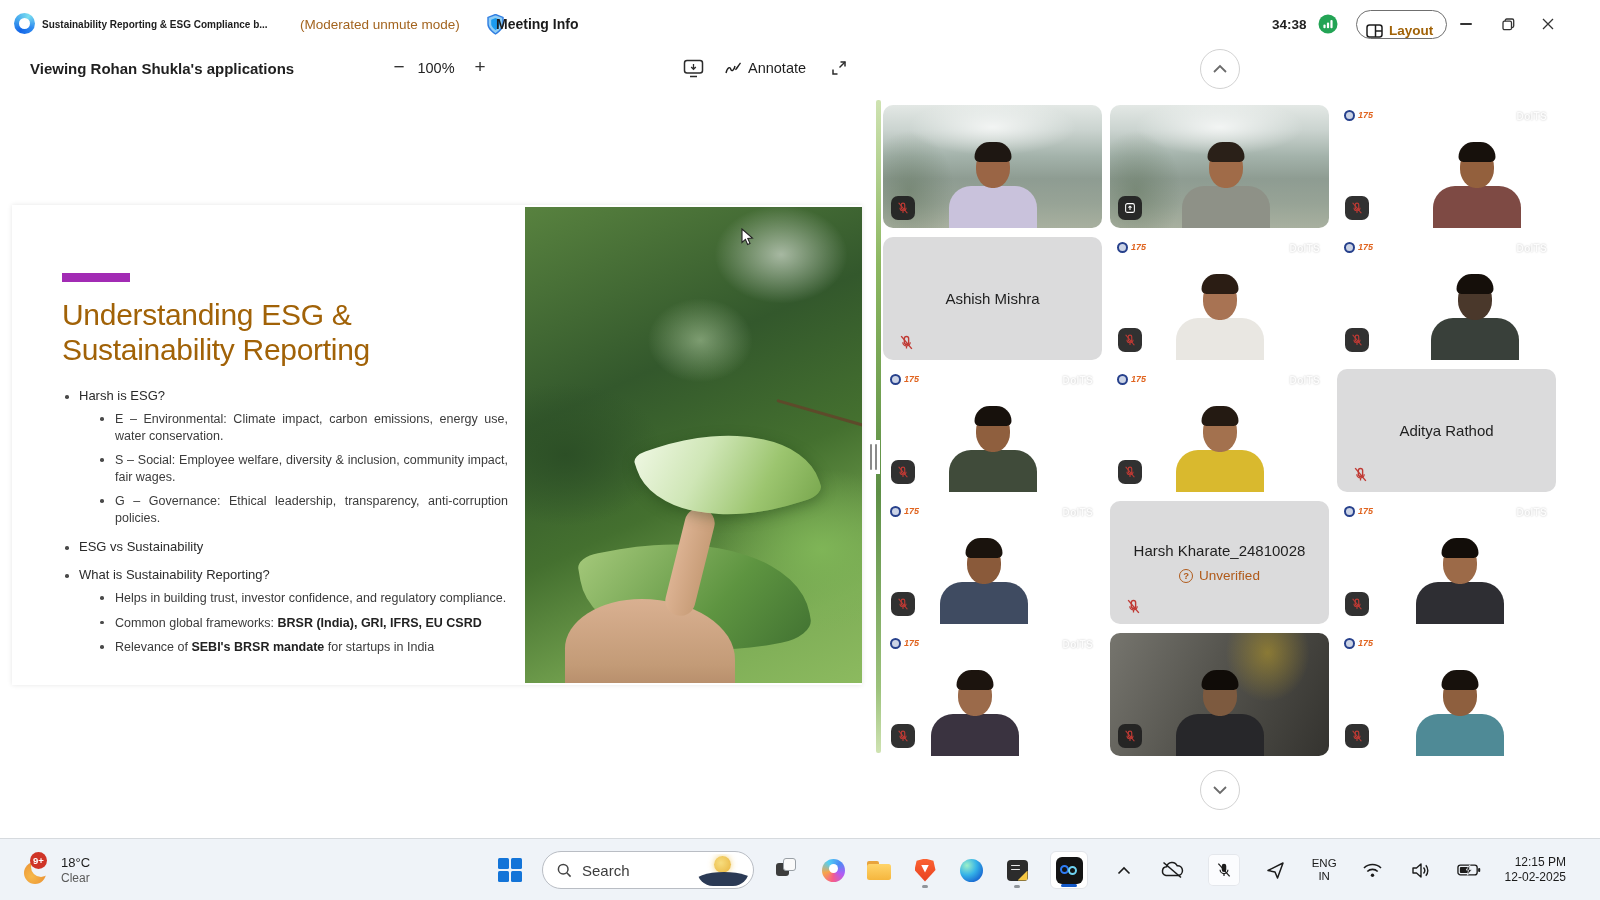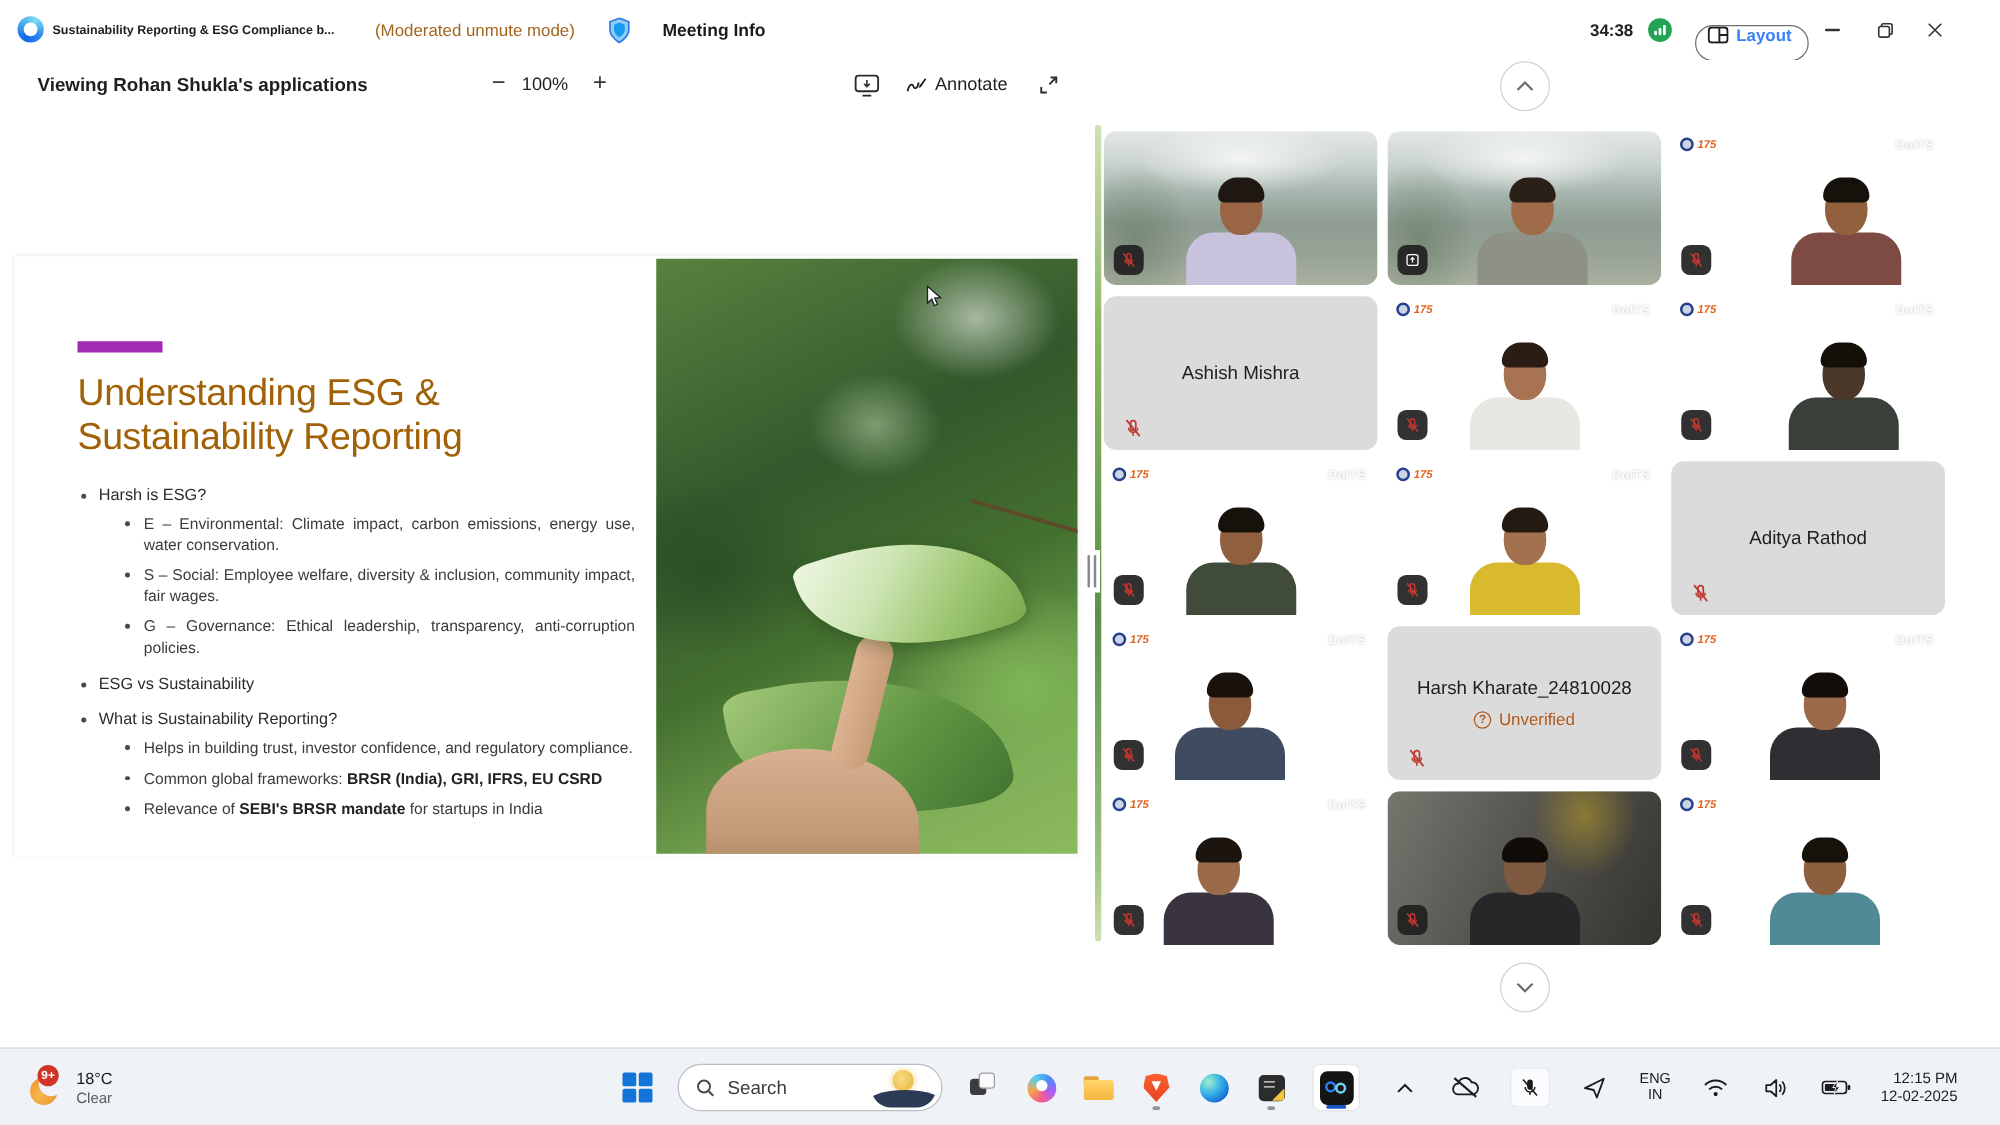--- a/index.html
+++ b/index.html
@@ -7,24 +7,24 @@
   .app{position:relative;width:1600px;height:900px;background:#ffffff;overflow:hidden;}
 
   
   .titlebar{position:absolute;left:0;top:0;width:1600px;height:48px;background:#fff;display:flex;align-items:center;}
   .wx-logo{position:absolute;left:14px;top:13px;width:21px;height:21px;border-radius:50%;
     background:conic-gradient(from 210deg,#1466e8,#46a8ee,#7adef0,#2f8bf0,#1466e8);}
   .wx-logo::after{content:"";position:absolute;left:5px;top:5px;width:11px;height:11px;border-radius:50%;background:#fff;}
   .meet-title{position:absolute;left:42px;top:0;height:48px;display:flex;align-items:center;font-size:10px;font-weight:700;color:#1d1d1d;}
   .mode-note{position:absolute;left:300px;top:0;height:48px;display:flex;align-items:center;font-size:13.5px;color:#a3641f;}
   .shield{position:absolute;left:487px;top:14px;width:17px;height:21px;}
-  .meeting-info{position:absolute;left:530px;top:0;height:48px;display:flex;align-items:center;font-size:14px;font-weight:600;color:#1c1c1c;}
+  .meeting-info{position:absolute;left:496px;top:0;height:48px;display:flex;align-items:center;font-size:14px;font-weight:600;color:#1c1c1c;}
   .timer{position:absolute;left:1272px;top:0;height:48px;display:flex;align-items:center;font-size:13.5px;font-weight:600;color:#222;}
   .signal{position:absolute;left:1318px;top:14px;width:20px;height:20px;}
-  .layout-btn{position:absolute;left:1356px;top:20px;height:27px;padding:0 13px 0 9px;border:1.4px solid #6f6f6f;border-radius:15px;display:flex;align-items:flex-start;gap:6px;font-size:13.5px;font-weight:600;color:#3b82f6;background:#fff;}
+  .layout-btn{position:absolute;left:1356px;top:10px;height:27px;padding:0 13px 0 9px;border:1.4px solid #6f6f6f;border-radius:15px;display:flex;align-items:flex-end;gap:6px;font-size:13.5px;font-weight:600;color:#a16207;background:#fff;}
   .win-btn{position:absolute;top:8px;width:34px;height:32px;display:flex;align-items:center;justify-content:center;}
   .win-min{left:1449px;} .win-max{left:1491px;} .win-close{left:1531px;}
   .min-glyph{width:12px;height:2px;background:#333;border-radius:1px;}
 
   
   .share-toolbar{position:absolute;left:0;top:48px;width:1600px;height:40px;background:#fff;}
   .viewing-label{position:absolute;left:30px;top:0;height:40px;display:flex;align-items:center;font-size:15px;font-weight:600;color:#1f1f1f;}
   .zoom-out{position:absolute;left:384px;top:4px;width:30px;height:30px;display:flex;align-items:center;justify-content:center;font-size:19px;color:#333;}
   .zoom-level{position:absolute;left:416px;top:0;height:40px;width:40px;display:flex;align-items:center;justify-content:center;font-size:14.5px;color:#222;}
   .zoom-in{position:absolute;left:465px;top:4px;width:30px;height:30px;display:flex;align-items:center;justify-content:center;font-size:19px;color:#333;}

